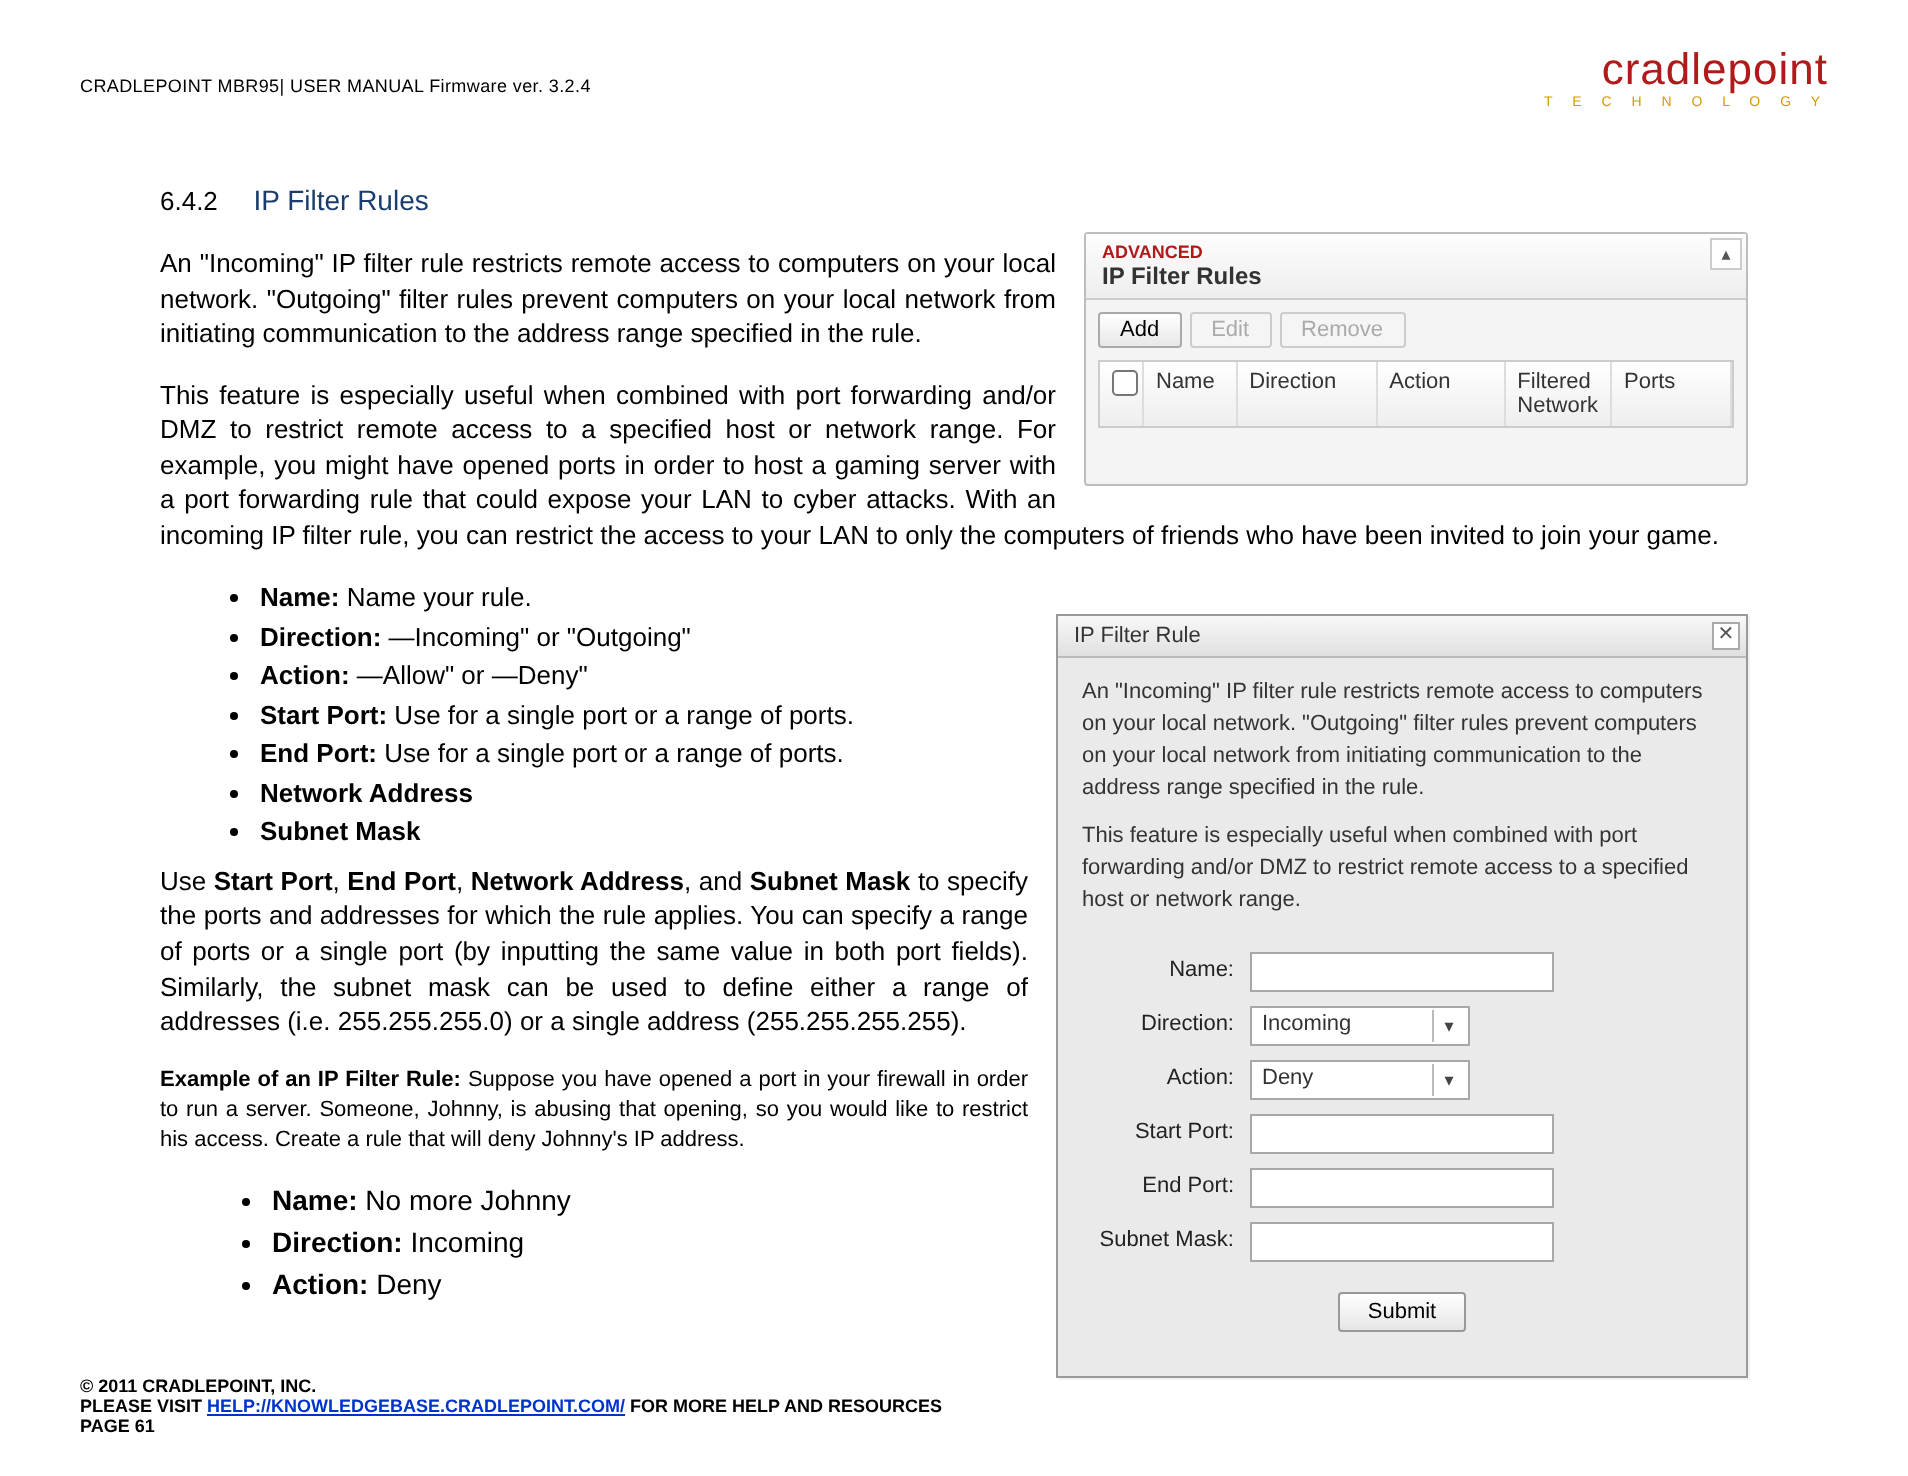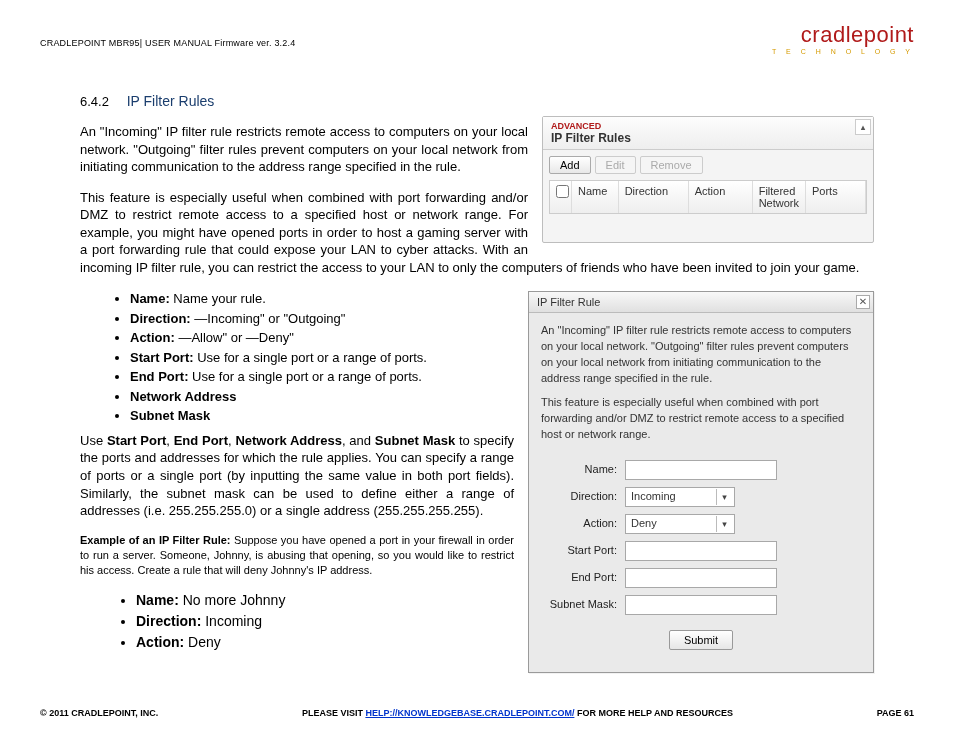--- a/index.html
+++ b/index.html
@@ -98,21 +98,21 @@
   .bullets { margin: 6px 0 6px 0; padding-left: 50px; font-size: 13px; line-height: 1.5;}
   .bullets li { margin: 0; }
   .bullets b { font-weight: bold;}
   .small-bullets { font-size: 14px; padding-left: 56px; margin: 6px 0 0 0; line-height: 1.5;}
   .example { font-size: 11px; text-align: justify; margin-top: 8px; line-height: 1.4;}
   .float-dialog {
     float: right;
     width: 346px;
     margin-left: 14px;
     margin-bottom: 6px;
-    margin-top: 2px;
+    margin-top: 18px;
   }
   .dialog {
     border: 1px solid #9a9a9a;
     background: #eaeaea;
     font-size: 11px;
     box-shadow: 1px 1px 0 rgba(0,0,0,0.05);
   }
   .dialog-title {
     background: linear-gradient(#f8f8f8,#e0e0e0);
     border-bottom: 1px solid #bbb;
@@ -171,20 +171,21 @@
     border-radius: 2px;
     cursor: pointer;
   }
   .footer {
     position: absolute;
     left: 40px; right: 40px; bottom: 20px;
     display: flex;
     justify-content: space-between;
     font-size: 9px;
     font-weight: bold;
+    flex-direction: column;
   }
   .footer a { color: #0033cc; text-decoration: underline;}
   .clearfix::after { content:""; display:block; clear:both;}
 </style>
 </head>
 <body>
 
 <div class="page">
   <div class="top-bar">
     <div class="top-left">CRADLEPOINT MBR95| USER MANUAL Firmware ver. 3.2.4</div>

